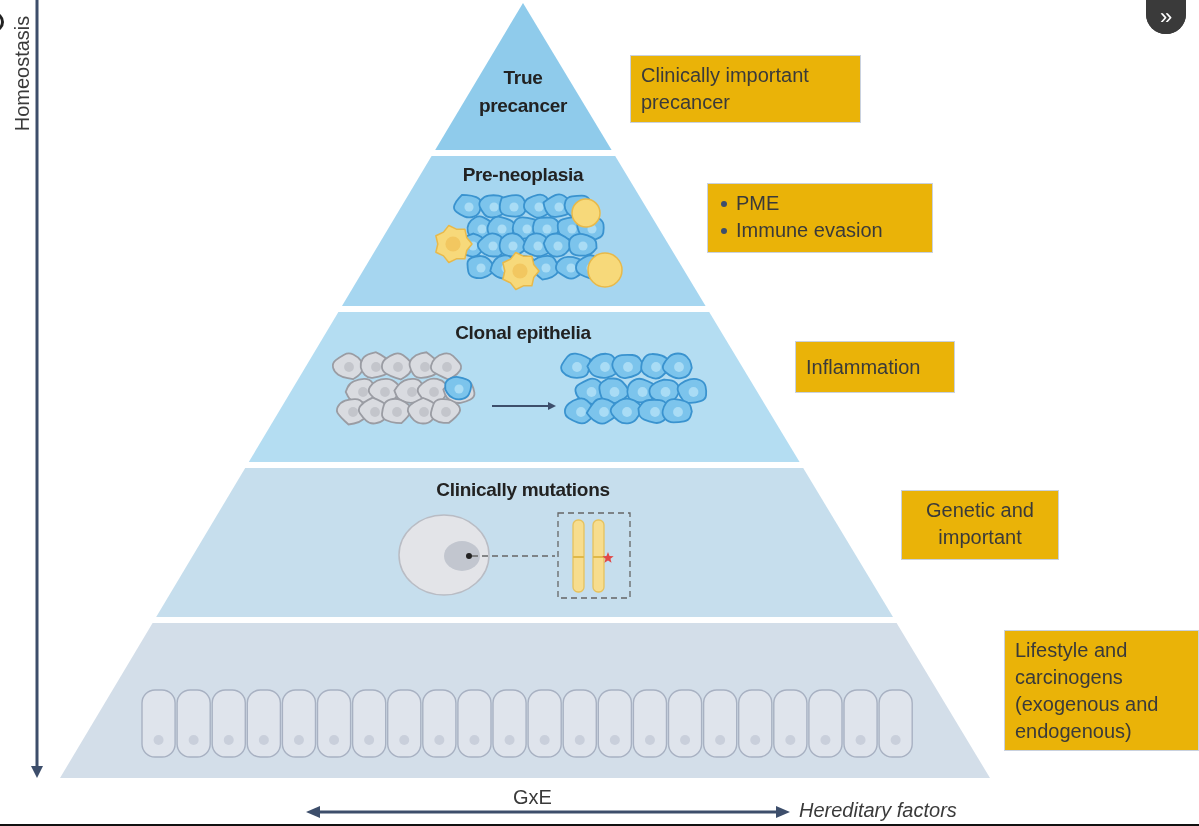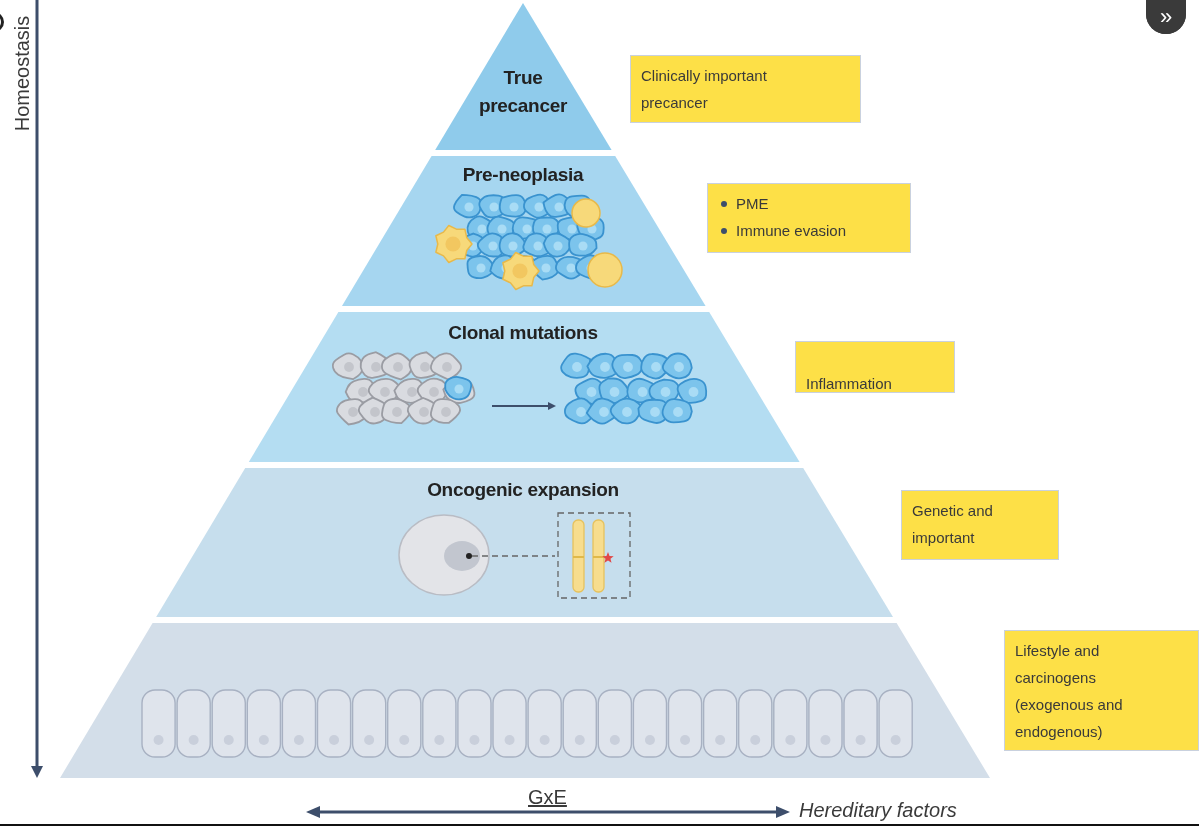--- a/index.html
+++ b/index.html
@@ -1,19 +1,19 @@
 <!DOCTYPE html>
 <html><head>
 <meta charset="utf-8">
 <style>
   html, body { margin:0; padding:0; background:#ffffff; }
   body { width:1199px; height:826px; position:relative; overflow:hidden; font-family:"Liberation Sans", sans-serif; }
   #stage { position:absolute; left:0; top:0; width:1199px; height:826px; }
   .tier-label { position:absolute; font-family:"Liberation Sans", sans-serif; font-weight:bold; color:#222; font-size:19px; text-align:center; letter-spacing:-0.3px; line-height:28px; }
-  .box { position:absolute; background:#fde047; border:1.5px solid #c9d1de; color:#3a3a3a; font-family:"Liberation Sans", sans-serif; font-size:15px; line-height:27px; padding:6px 10px; box-sizing:border-box; }
+  .box { position:absolute; background:#eab308; border:1.5px solid #c9d1de; color:#3a3a3a; font-family:"Liberation Sans", sans-serif; font-size:20px; line-height:27px; padding:6px 10px; box-sizing:border-box; }
   .box ul { list-style:none; margin:0; padding:0; }
   .box li { position:relative; padding-left:18px; }
   .box li::before { content:""; position:absolute; left:3px; top:11px; width:6px; height:6px; border-radius:50%; background:#3d4e6b; }
   .axis-label { position:absolute; font-family:"Liberation Sans", sans-serif; font-size:20px; color:#3a3a3a; white-space:nowrap; }
   #homeostasis { position:absolute; left:-38px; top:62px; transform:rotate(-90deg); transform-origin:center; font-size:20px; color:#3a3a3a; white-space:nowrap; width:120px; text-align:center; }
   #next-btn { position:absolute; left:1146px; top:0px; width:40px; height:34px; border-radius:0 0 20px 20px; background:#3a3a3a; color:#fff; display:flex; align-items:center; justify-content:center; font-size:22px; cursor:pointer; }
   #next-btn .circ { position:absolute; left:0; top:-6px; width:40px; height:40px; border-radius:50%; background:#3a3a3a; }
   #next-btn span { position:relative; z-index:1; }
   #bottom-rule { position:absolute; left:0; top:824px; width:1199px; height:2px; background:#111; }
   #corner-mark { position:absolute; left:-6px; top:12px; width:10px; height:20px; border:3px solid #222; border-left:none; border-radius:0 10px 10px 0; box-sizing:border-box; }
@@ -390,48 +390,48 @@
   </svg>
 
   <div id="corner-mark"></div>
   <div id="homeostasis">Homeostasis</div>
 
   <div class="tier-label" id="tl0" style="left:443px;top:64px;width:160px;">
     <div>True</div>
     <div>precancer</div>
   </div>
   <div class="tier-label" style="left:393px;top:161px;width:260px;">Pre-neoplasia</div>
-  <div class="tier-label" style="left:373px;top:319px;width:300px;">Clonal mutations</div>
-  <div class="tier-label" style="left:373px;top:476px;width:300px;">Oncogenic expansion</div>
+  <div class="tier-label" style="left:373px;top:319px;width:300px;">Clonal epithelia</div>
+  <div class="tier-label" style="left:373px;top:476px;width:300px;">Clinically mutations</div>
 
   <div class="box" style="left:630px;top:55px;width:231px;height:68px;">
     <div>Clinically important</div>
     <div>precancer</div>
   </div>
-  <div class="box" style="left:707px;top:183px;width:204px;height:70px;">
+  <div class="box" style="left:707px;top:183px;width:226px;height:70px;">
     <ul>
       <li>PME</li>
       <li>Immune evasion</li>
     </ul>
   </div>
   <div class="box" style="left:795px;top:341px;width:160px;height:52px;">
-    <div style="margin-top:22px">Inflammation</div>
-  </div>
-  <div class="box" style="left:901px;top:490px;width:158px;height:70px;">
+    <div style="margin-top:6px">Inflammation</div>
+  </div>
+  <div class="box" style="left:901px;top:490px;width:158px;height:70px;text-align:center;">
     <div>Genetic and</div>
     <div>important</div>
   </div>
   <div class="box" style="left:1004px;top:630px;width:195px;height:121px;">
     <div>Lifestyle and</div>
     <div>carcinogens</div>
     <div>(exogenous and</div>
     <div>endogenous)</div>
   </div>
 
-  <div class="axis-label" style="left:528px;top:786px;text-decoration:underline;">GxE</div>
+  <div class="axis-label" style="left:513px;top:786px;">GxE</div>
   <div class="axis-label" style="left:799px;top:799px;font-style:italic;">Hereditary factors</div>
 
   <div id="next-btn">
     <div class="circ"></div>
     <span>»</span>
   </div>
   <div id="bottom-rule"></div>
 </div>
 
 </body></html>

